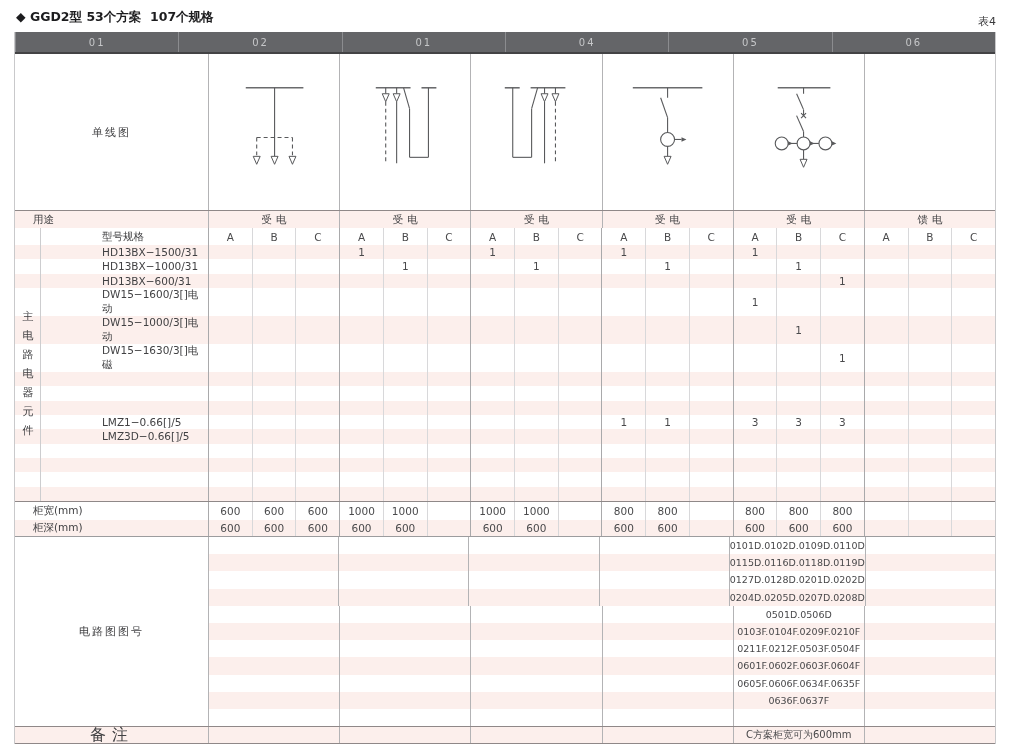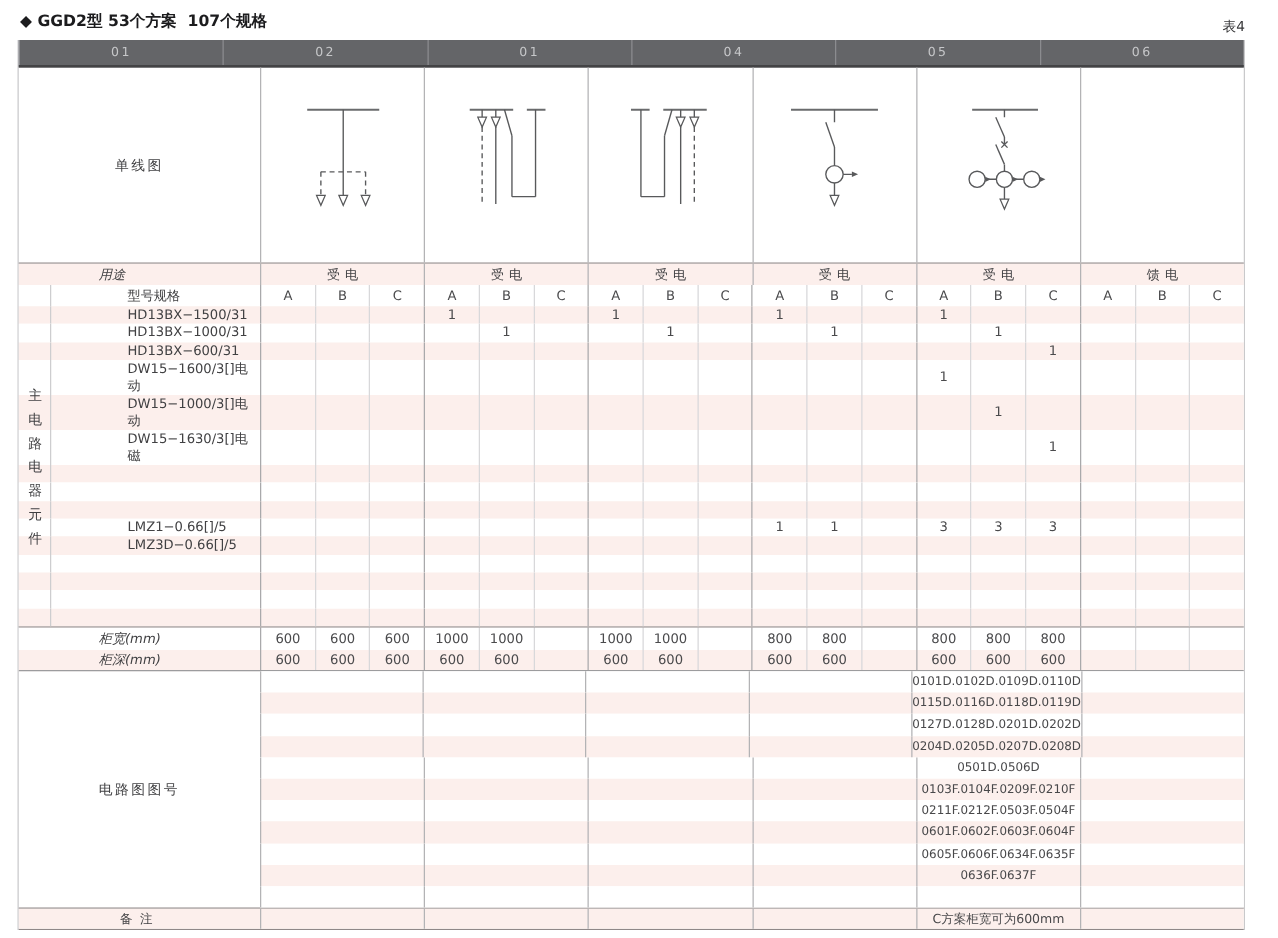--- a/index.html
+++ b/index.html
@@ -21,40 +21,40 @@
   .diag{stroke:#58595b;stroke-width:1.1;fill:none;}
   .diagbus{stroke:#6a6b6d;stroke-width:1.6;fill:none;}
   .diagdash{stroke:#58595b;stroke-width:1.1;fill:none;stroke-dasharray:4 3;}
   .harrow{fill:#ffffff;stroke:#58595b;stroke-width:1;}
   .farrow{fill:#58595b;stroke:none;}
   
   .trow{display:flex;box-sizing:border-box;}
   .r17{height:17px;}
   .r175{height:17.5px;}
   .lblfull{width:193px;flex:none;display:flex;align-items:center;font-size:10.5px;color:#414143;}
-  .pl42{padding-left:64px;box-sizing:border-box;font-style:italic;}
+  .pl42{padding-left:18px;box-sizing:border-box;}
   .lblsplit{width:193px;flex:none;display:flex;gap:45px;}
   .gut{width:26px;flex:none;border-right:1px solid #cdcdcf;box-sizing:border-box;}
   .ltxt{flex:1;display:flex;align-items:center;padding-left:16px;font-size:10.5px;color:#414143;}
   .scell{flex:1;display:flex;align-items:center;justify-content:center;font-size:10.5px;border-left:1px solid #b3b3b5;letter-spacing:4px;padding-left:4px;box-sizing:border-box;color:#414143;}
   .sub{flex:1;display:flex;align-items:center;justify-content:center;font-size:10.5px;border-left:1px solid #d8d8da;box-sizing:border-box;color:#4a4a4c;}
   .sub.sb{border-left-color:#a9a9ab;}
   .devwrap{position:relative;height:257px;border-bottom:1px solid #8f8888;box-sizing:border-box;display:flex;flex-direction:column;}
   .devwrap .trow{flex:1;}
   .sidelabel{position:absolute;left:0;top:0;width:26px;height:100%;display:flex;flex-direction:column;align-items:center;justify-content:center;font-size:11px;line-height:19px;color:#3f3f41;z-index:2;}
   .depthline{border-bottom:1px solid #9c9c9e;}
   
   .circuit{display:flex;height:189px;box-sizing:border-box;}
   .clabel{width:193px;flex:none;display:flex;align-items:center;justify-content:center;font-size:11px;letter-spacing:2px;color:#3f3f41;}
   .cgrid{flex:1;display:flex;flex-direction:column;}
   .crow{flex:1;display:flex;}
   .ccell{flex:1;border-left:1px solid #b3b3b5;display:flex;align-items:center;justify-content:center;font-size:9.5px;white-space:nowrap;color:#48484a;box-sizing:border-box;}
   
   .remark{display:flex;height:18px;border-top:1px solid #8f8888;border-bottom:1px solid #8f8888;box-sizing:border-box;}
-  .rlabel{width:193px;flex:none;display:flex;align-items:center;justify-content:center;font-size:10px;letter-spacing:6px;padding-left:1px;box-sizing:border-box;color:#414143;}
+  .rlabel{width:193px;flex:none;display:flex;align-items:center;justify-content:center;font-size:16px;letter-spacing:6px;padding-left:1px;box-sizing:border-box;color:#414143;}
   .rcell{flex:1;border-left:1px solid #b3b3b5;display:flex;align-items:center;justify-content:center;font-size:10px;color:#48484a;box-sizing:border-box;}
   .pink{background:#fcefec;}
   .white{background:#ffffff;}
 </style>
 </head>
 <body>
 
 <div class="page">
   <div class="titlebar">
     <span class="title">◆ GGD2型 53个方案  107个规格</span>

